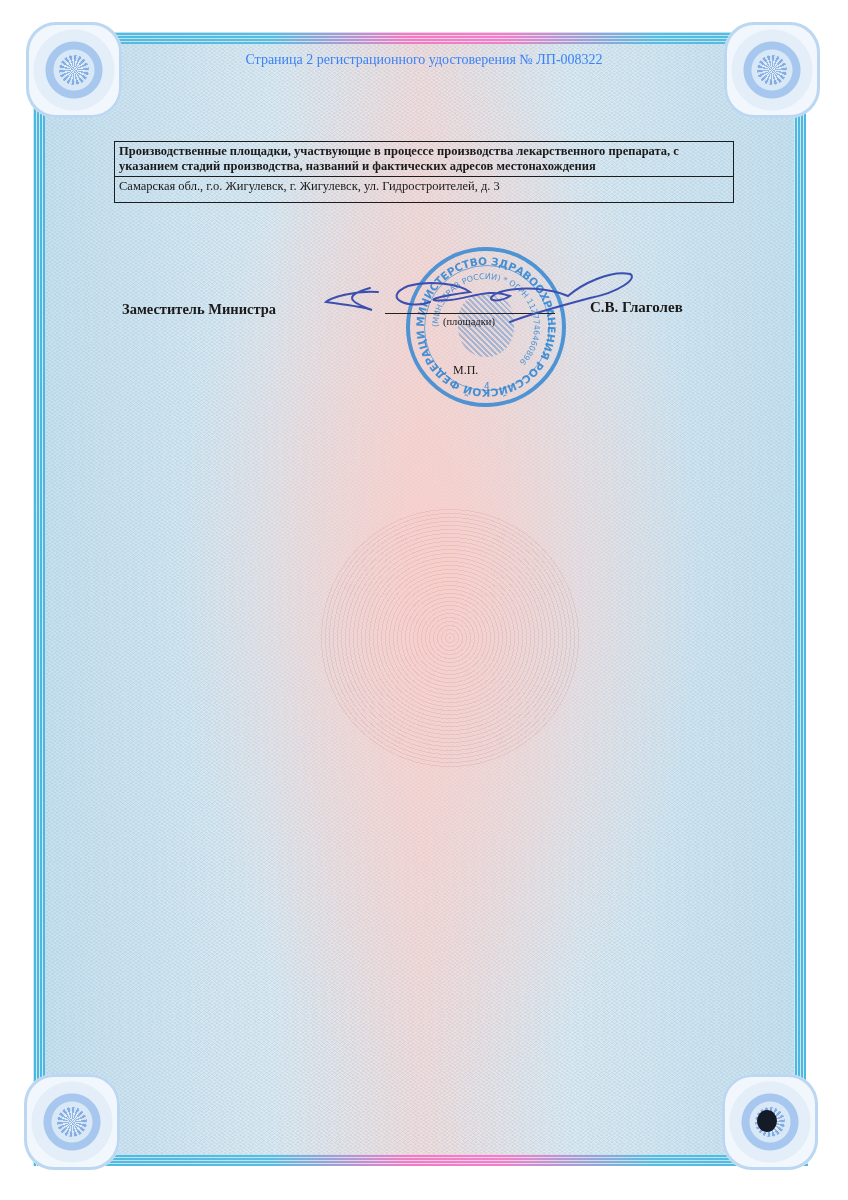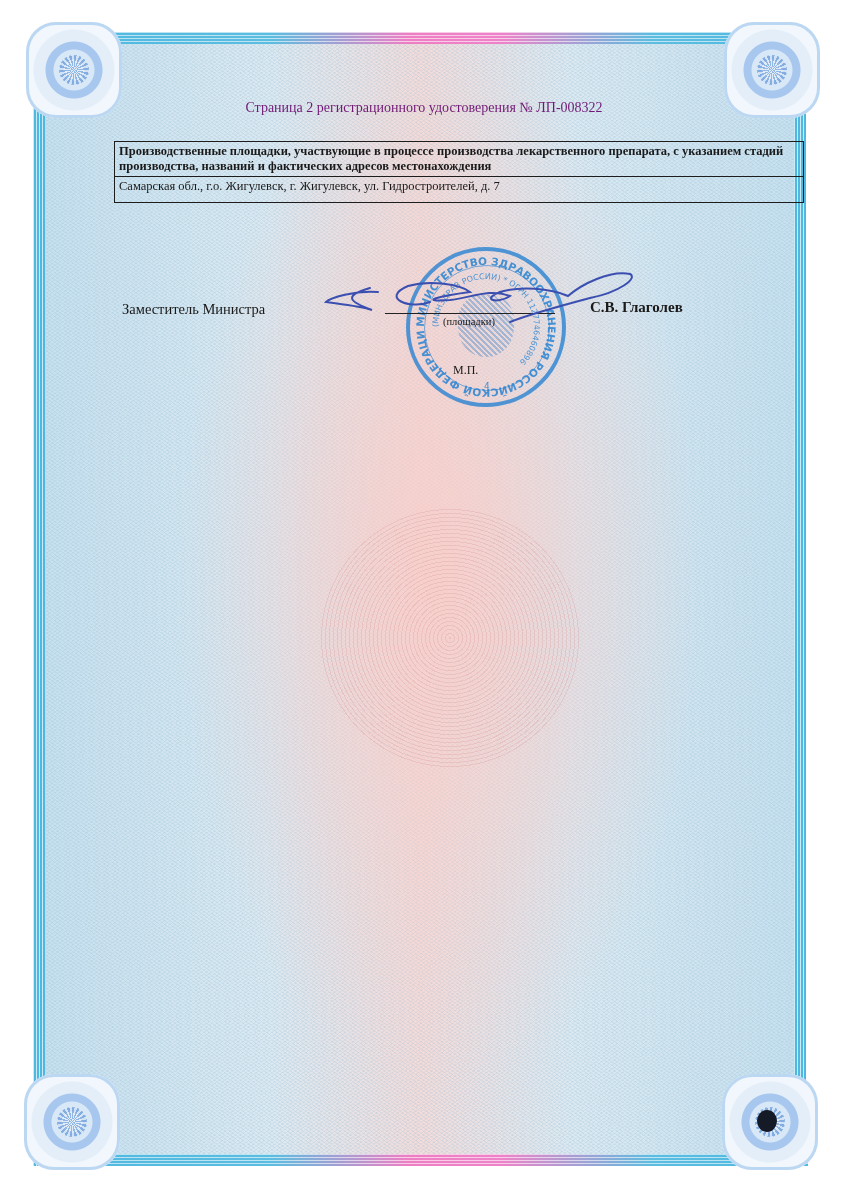--- a/index.html
+++ b/index.html
@@ -57,32 +57,32 @@
   .corner.tr { left:724px; top:22px; }
   .corner.bl { left:24px; top:1074px; }
   .corner.br { left:722px; top:1074px; }
   .punch-hole {
     position:absolute; left:757px; top:1110px; width:20px; height:22px; border-radius:50%;
     background:#141a26; z-index:3;
   }
   
   .page-header {
     position:absolute; left:0; top:52px; width:848px; text-align:center;
-    font-size:14px; color:#701a75;margin-top:48px;
+    font-size:14px; color:#3b82f6;
   }
   table.sites {
-    position:absolute; left:114px; top:141px; width:690px;
+    position:absolute; left:114px; top:141px; width:620px;
     border-collapse:collapse; font-size:12.5px; line-height:15px;
   }
   table.sites td { border:1.3px solid #1d1d1d; padding:2px 4px; vertical-align:top; }
   td.head { font-weight:bold; padding-top:3px; padding-bottom:1px; }
   td.role { font-style:italic; width:301px; height:34px; }
   td.addr { height:21px; padding-top:4px; }
   .signer-title {
-    position:absolute; left:122px; top:301px; font-weight:normal; font-size:14.5px;
+    position:absolute; left:122px; top:301px; font-weight:bold; font-size:14.5px;
   }
   .signer-name {
     position:absolute; left:590px; top:299px; font-weight:bold; font-size:15px;text-align:center;
   }
   .sig-line {
     position:absolute; left:385px; top:313px; width:170px; height:1px; background:#222;
   }
   .sig-caption {
     position:absolute; left:443px; top:316px; font-size:10.5px;
   }
@@ -126,21 +126,21 @@
 <div class="punch-hole"></div>
 
 <div class="page-header z2">Страница 2 регистрационного удостоверения № ЛП-008322</div>
 
 <table class="sites z2">
   <tbody>
       <tr>
     <td class="head" colspan="2">Производственные площадки, участвующие в процессе производства лекарственного препарата, с указанием стадий производства, названий и фактических адресов местонахождения</td>
   </tr>
   <tr>
-    <td class="addr" colspan="2">Самарская обл., г.о. Жигулевск, г. Жигулевск, ул. Гидростроителей, д. 7</td>
+    <td class="addr" colspan="2">Самарская обл., г.о. Жигулевск, г. Жигулевск, ул. Гидростроителей, д. 3</td>
   </tr>
 </tbody>
   </table>
 
 <div class="signer-title z2">Заместитель Министра</div>
 <div class="signer-name z2">С.В. Глаголев</div>
 
 <div class="stamp">
   <div class="stamp-emblem"></div>
   <svg width="160" height="160" viewBox="0 0 160 160">

